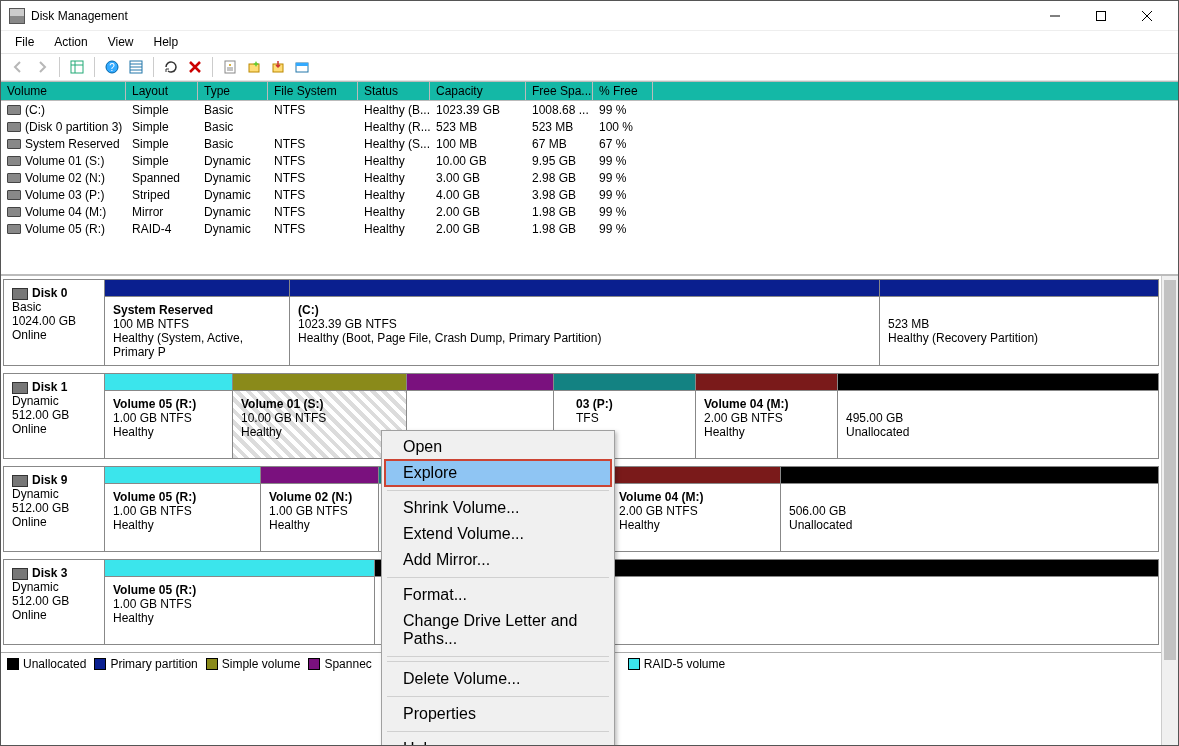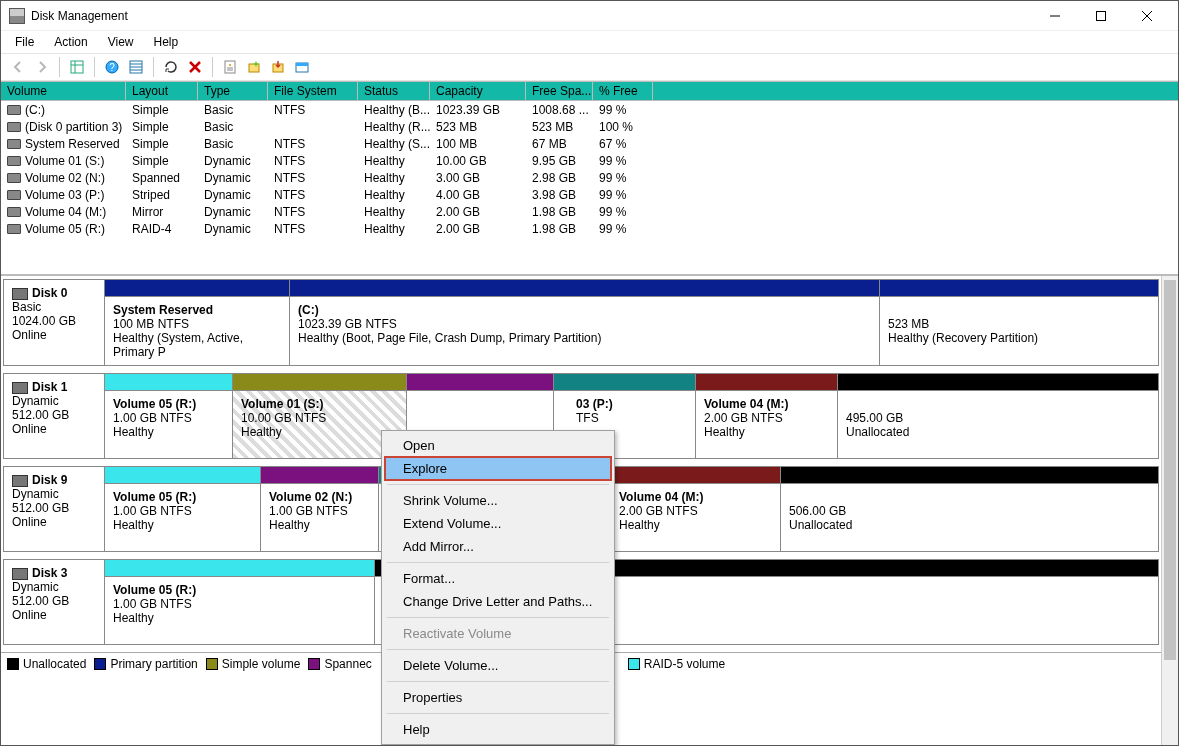--- a/index.html
+++ b/index.html
@@ -80,21 +80,21 @@
   
   .c-navy{background:#0a1f8f;}
   .c-olive{background:#8a8a1a;}
   .c-purple{background:#7a117e;}
   .c-teal{background:#138282;}
   .c-brown{background:#7a1a1a;}
   .c-cyan{background:#3be5ec;}
   .c-black{background:#000;}
   
   .ctx { position:absolute; left:380px; top:429px; width:234px; background:#f0f0f0; border:1px solid #a0a0a0; box-shadow:2px 2px 4px rgba(0,0,0,.25); z-index:50; padding:3px;}
-  .ctx .item{ padding:4px 18px; font-size:13px;}
+  .ctx .item{ padding:4px 18px; font-size:16px;}
   .ctx .item.sel{ background:#8fc5f3; outline:2px solid #c43; outline-offset:-1px;}
   .ctx .item.disabled{ color:#8a8a8a;}
   .ctx .sep{ height:1px; background:#d0d0d0; margin:4px 2px;}
   
   .legend { height:22px; border-top:1px solid #aaa; display:flex; align-items:center; gap:8px; padding:0 6px;}
   .legend .swatch{ width:12px; height:12px; border:1px solid #000; display:inline-block; margin-right:4px; vertical-align:middle;}
 </style>
 </head>
 <body>
 
@@ -449,20 +449,19 @@
   <div class="item">Open</div>
   <div class="item sel">Explore</div>
   <div class="sep"></div>
   <div class="item">Shrink Volume...</div>
   <div class="item">Extend Volume...</div>
   <div class="item">Add Mirror...</div>
   <div class="sep"></div>
   <div class="item">Format...</div>
   <div class="item">Change Drive Letter and Paths...</div>
   <div class="sep"></div>
-  <div class="item disabled">Reactivate Volume</div>
   <div class="sep"></div>
   <div class="item">Delete Volume...</div>
   <div class="sep"></div>
   <div class="item">Properties</div>
   <div class="sep"></div>
   <div class="item">Help</div>
 </div>
 
 </body></html>

